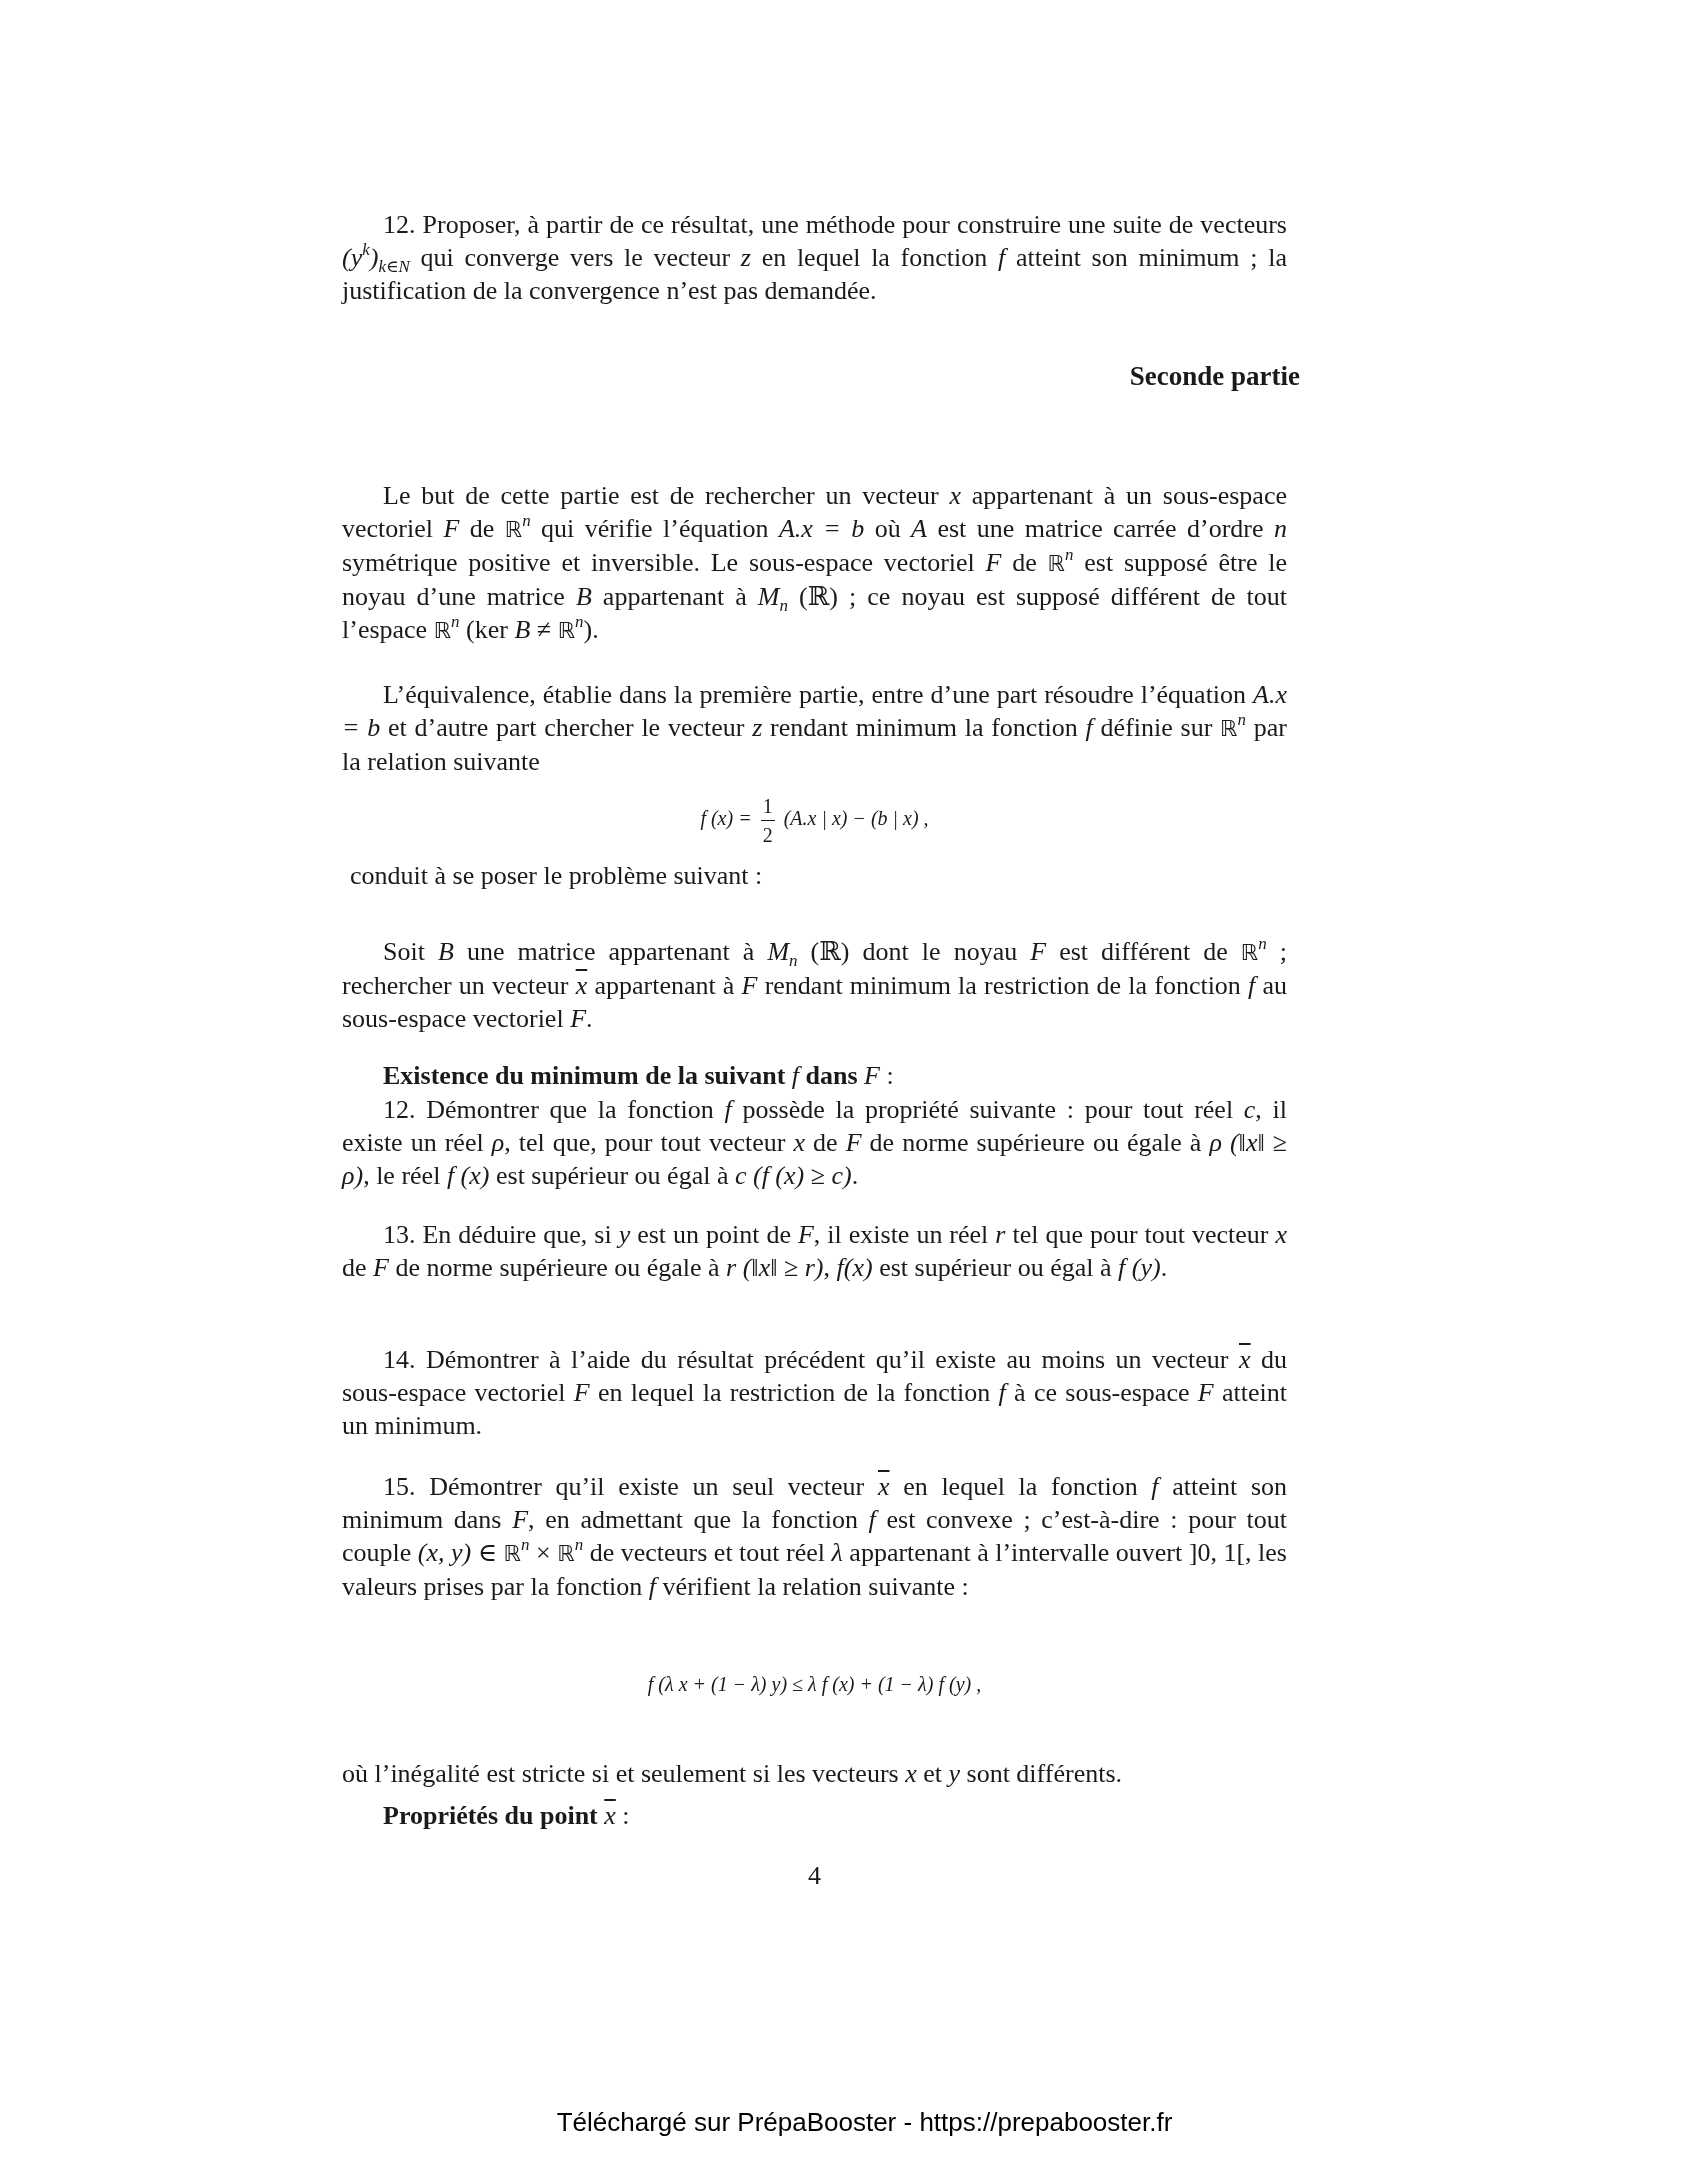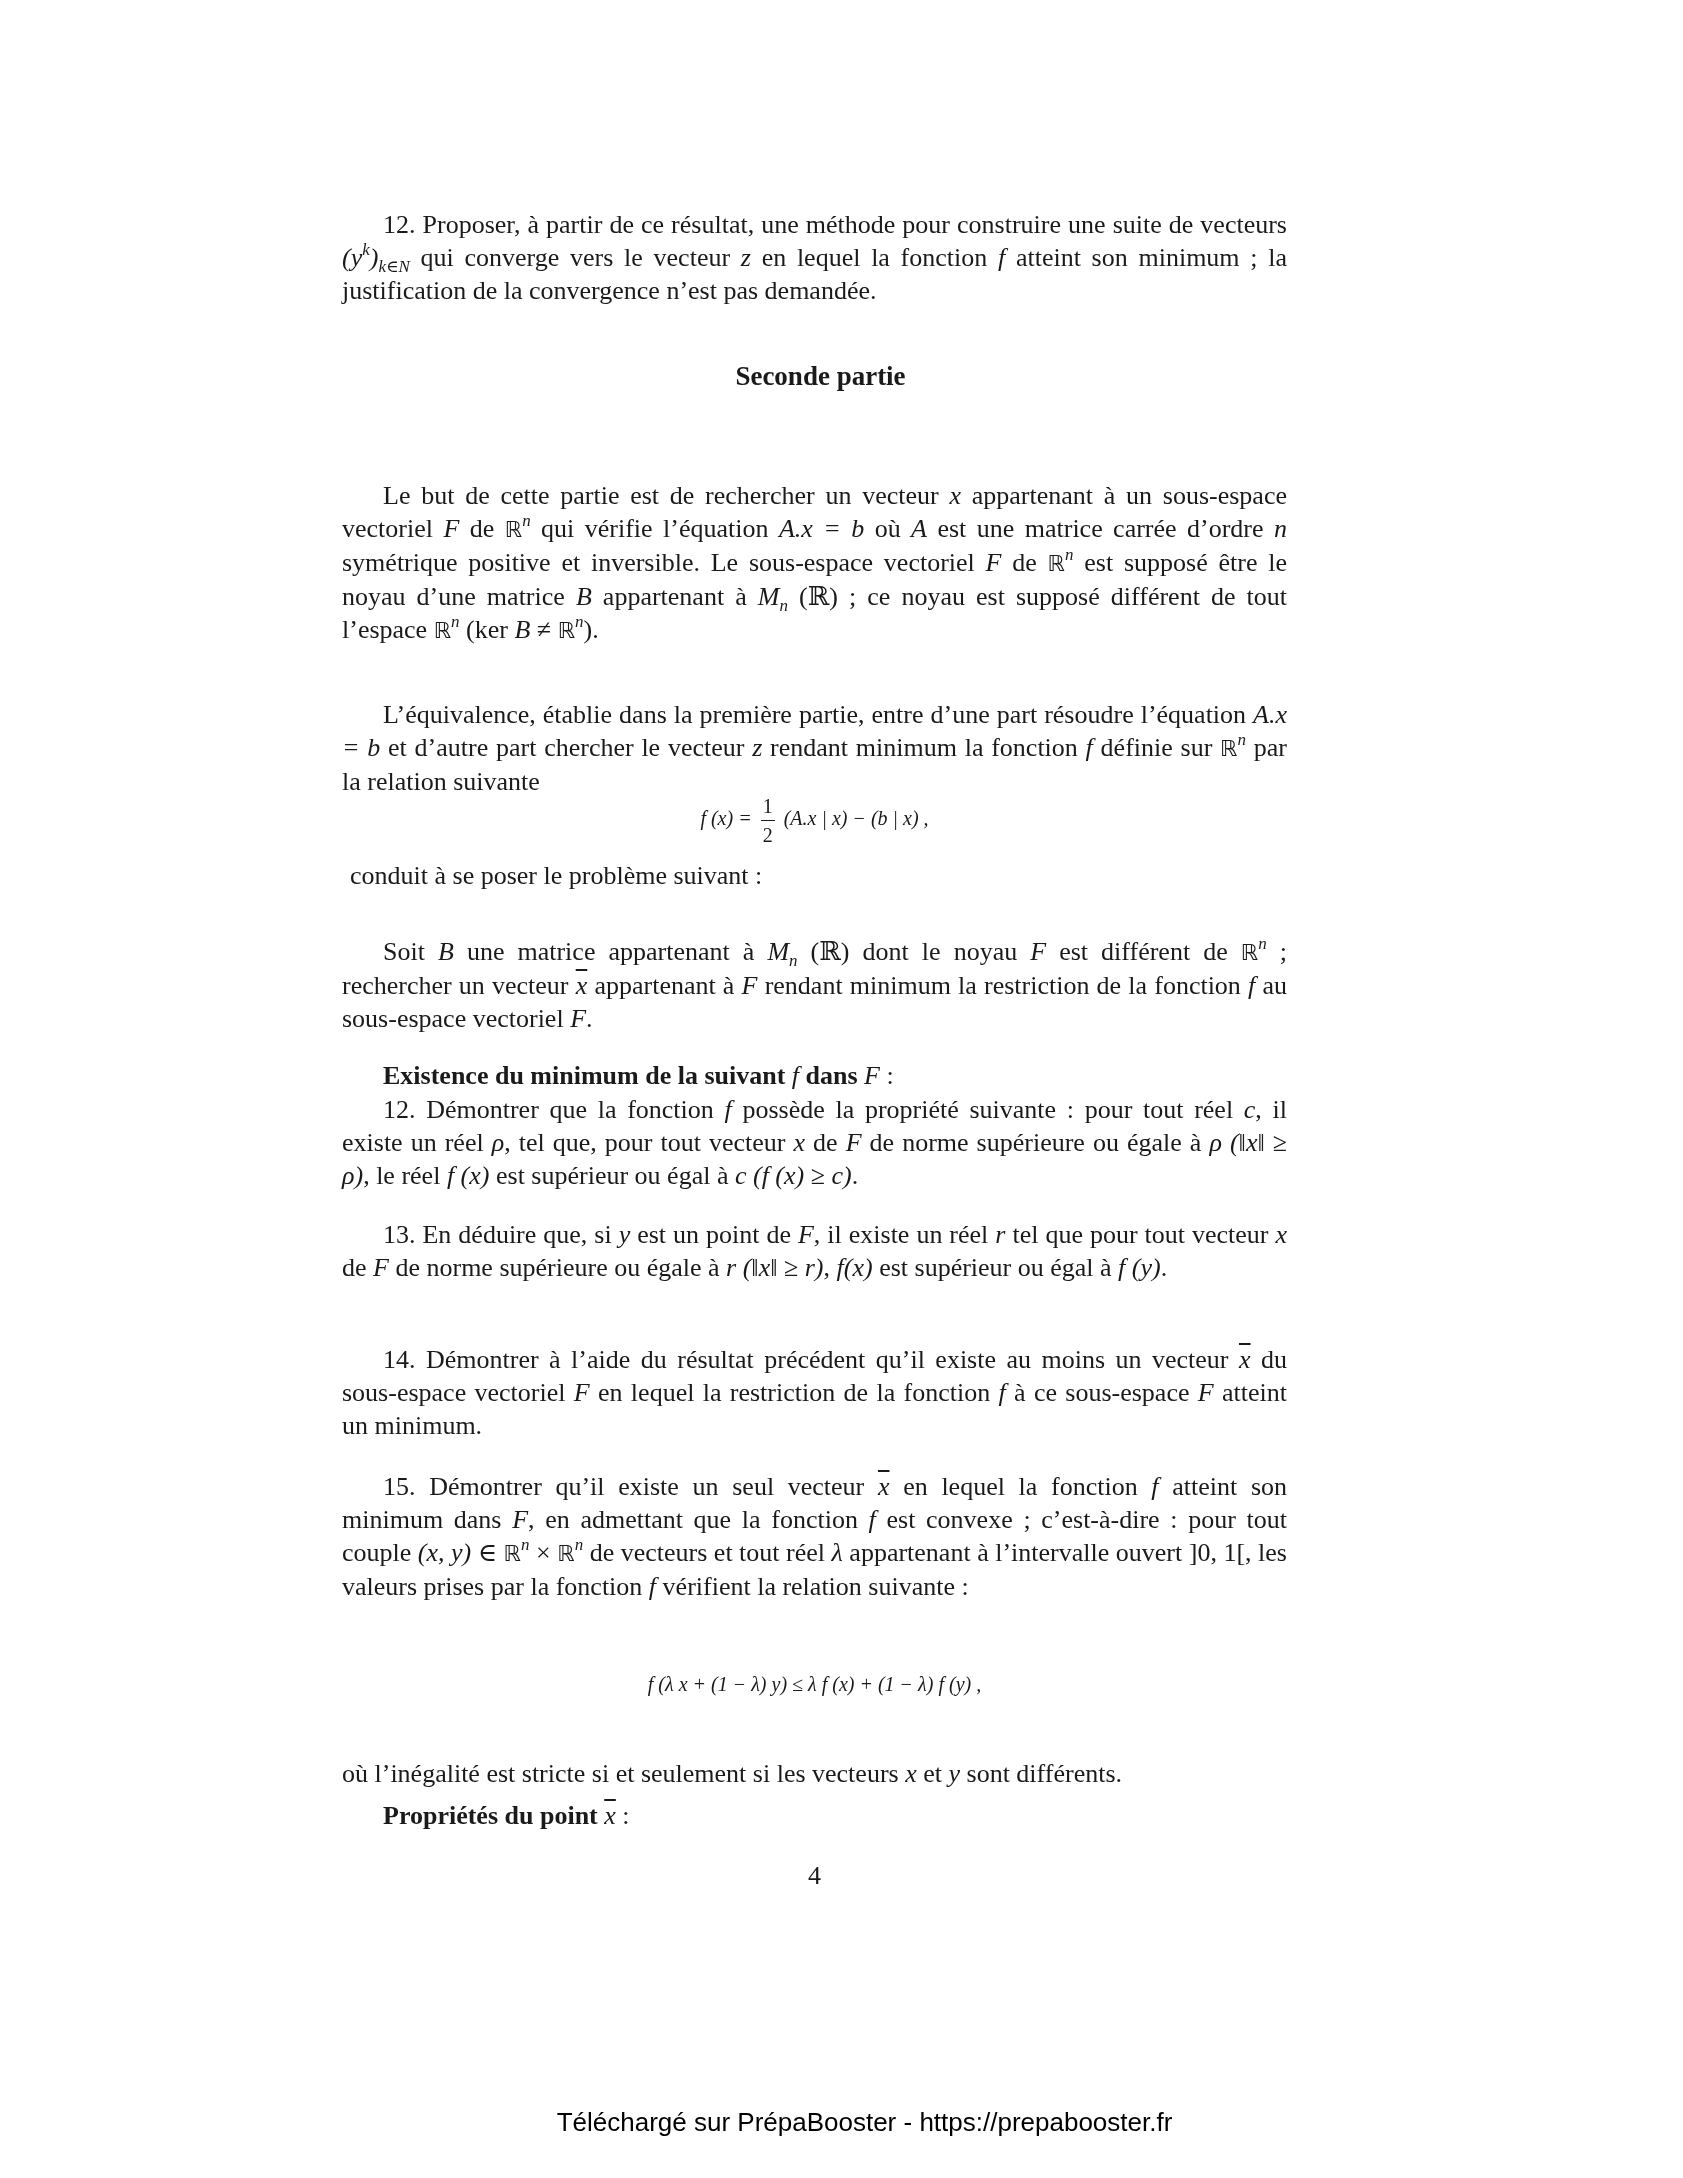--- a/index.html
+++ b/index.html
@@ -33,23 +33,23 @@
     }
     .indent { text-indent: 41px; }
     .para.last-line-left { text-align-last: left; margin-top: 48px; }
     .m { font-style: italic; }
     .bb { font-family: "DejaVu Sans", sans-serif; font-size: 22px; font-style: normal; }
     sup { font-size: 17px; line-height: 0; vertical-align: 11px; font-style: italic; }
     sub { font-size: 17px; line-height: 0; vertical-align: -6px; }
     .ovl { text-decoration: overline; font-style: italic; }
     .heading {
       position: absolute;
-      left: 6px;
+      left: 13px;
       width: 945px;
-      text-align: center;
+      text-align: right;
       font-family: "Liberation Serif", "DejaVu Serif", serif;
       font-weight: bold;
       font-size: 27px;
     }
     .subhead {
       font-weight: bold;
     }
     .equation {
       position: absolute;
       left: 0;
@@ -97,21 +97,21 @@
     <span>12.</span>
     <span>Proposer, à partir de ce résultat, une méthode pour construire une suite de vecteurs </span><span class="m"><span>(y</span><sup>k</sup><span>)</span><sub>k∈N</sub></span><span> qui converge vers le vecteur </span><span class="m">z</span><span> en lequel la fonction </span><span class="m">f</span><span> atteint son minimum ; la justification de la convergence n’est pas demandée.</span>
   </p>
 
   <div class="heading" style="top:361px;">Seconde partie</div>
 
   <p class="para indent" style="top:479px;">
     <span>Le but de cette partie est de rechercher un vecteur </span><span class="m">x</span><span> appartenant à un sous-espace vectoriel </span><span class="m">F</span><span> de </span><span class="bb">ℝ</span><sup>n</sup><span> qui vérifie l’équation </span><span class="m">A.x = b</span><span> où </span><span class="m">A</span><span> est une matrice carrée d’ordre </span><span class="m">n</span><span> symétrique positive et inversible. Le sous-espace vectoriel </span><span class="m">F</span><span> de </span><span class="bb">ℝ</span><sup>n</sup><span> est supposé être le noyau d’une matrice </span><span class="m">B</span><span> appartenant à </span><span class="m">M</span><sub class="m">n</sub><span> (ℝ)</span><span> ; ce noyau est supposé différent de tout l’espace </span><span class="bb">ℝ</span><sup>n</sup><span> (ker </span><span class="m">B</span><span> ≠ </span><span class="bb">ℝ</span><sup>n</sup><span>).</span>
   </p>
 
-  <p class="para indent" style="top:678px;margin-top:20px;">
+  <p class="para indent" style="top:678px;">
     <span>L’équivalence, établie dans la première partie, entre d’une part résoudre l’équation </span><span class="m">A.x = b</span><span> et d’autre part chercher le vecteur </span><span class="m">z</span><span> rendant minimum la fonction </span><span class="m">f</span><span> définie sur </span><span class="bb">ℝ</span><sup>n</sup><span> par la relation suivante</span>
   </p>
 
   <div class="equation" style="top:792px;">
     <span class="m">f (x) = </span><span class="frac"><span class="num">1</span><span class="den">2</span></span><span class="m"> (A.x | x) − (b | x) ,</span>
   </div>
 
   <p class="para" style="top:859px; left:8px;">conduit à se poser le problème suivant :</p>
 
   <p class="para indent" style="top:935px;">

